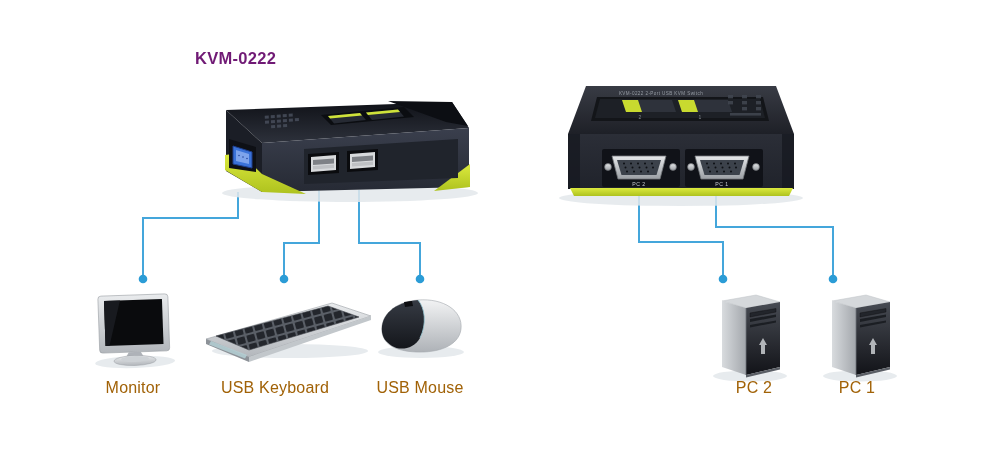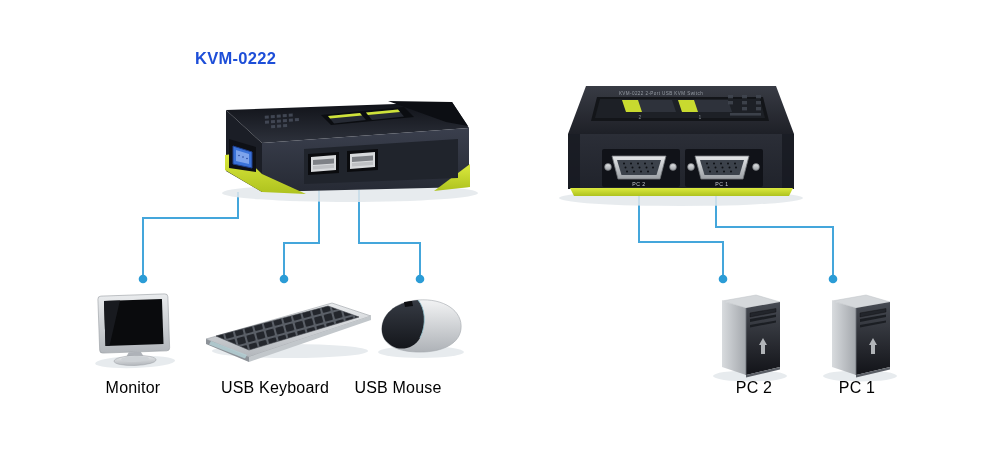--- a/index.html
+++ b/index.html
@@ -1,24 +1,24 @@
 <!DOCTYPE html>
 <html><head>
 <meta charset="utf-8">
 <style>
   html,body{margin:0;padding:0;background:#fff;}
   .stage{position:relative;width:1000px;height:464px;background:#ffffff;
          font-family:"Liberation Sans",sans-serif;overflow:hidden;}
   .diagram-title{position:absolute;left:195px;top:49px;font-size:16.5px;
-         font-weight:bold;color:#1d4ed8;letter-spacing:.3px;}
-  .item-label{position:absolute;top:379px;font-size:16px;color:#000000;
+         font-weight:bold;color:#701a75;letter-spacing:.3px;}
+  .item-label{position:absolute;top:379px;font-size:16px;color:#a16207;
          text-align:center;letter-spacing:.2px;}
   #label-monitor{left:93px;width:80px;}
   #label-keyboard{left:215px;width:120px;}
-  #label-mouse{left:348px;width:100px;}
+  #label-mouse{left:370px;width:100px;}
   #label-pc2{left:714px;width:80px;}
   #label-pc1{left:817px;width:80px;}
   svg{position:absolute;left:0;top:0;}
   svg text{font-family:"Liberation Sans",sans-serif;}
 </style>
 </head>
 <body>
 
 <div class="stage">
 

